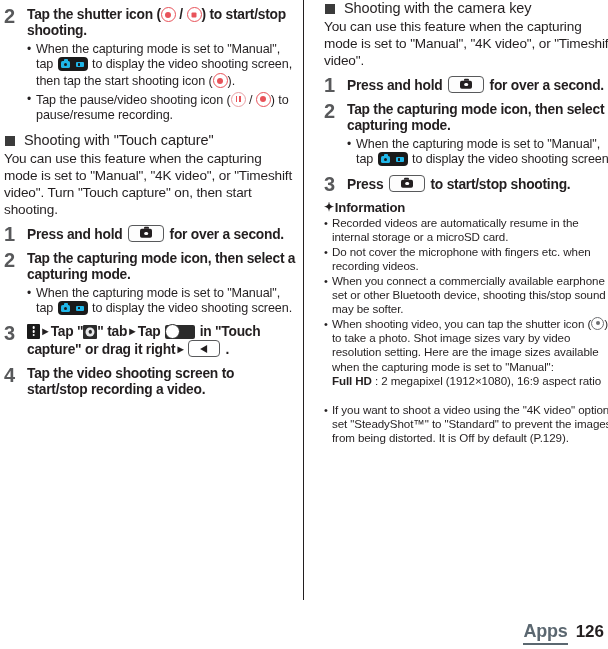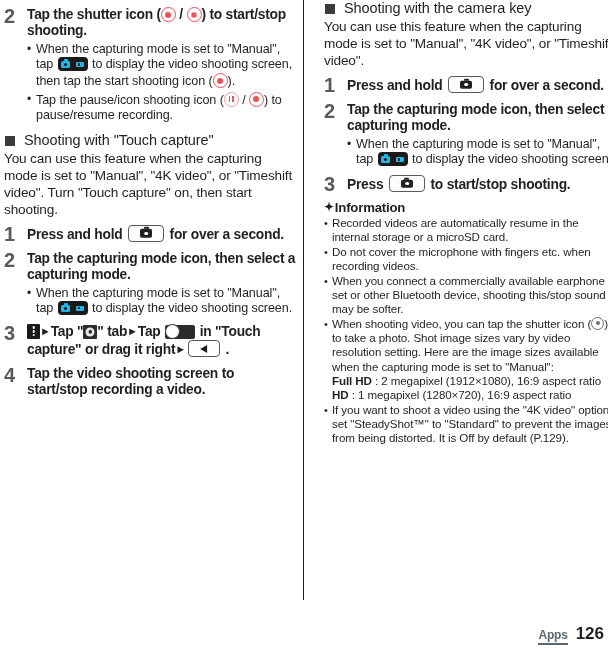--- a/index.html
+++ b/index.html
@@ -73,21 +73,21 @@
   .info-dot{flex:0 0 auto;width:8px;font-size:11px;line-height:14.2px;}
   .info-body{flex:1 1 auto;}
   .sz-label{font-weight:bold;}
 
   
   .footer{
     position:absolute;right:4px;bottom:4px;
     display:flex;align-items:baseline;
   }
   .footer-tag{
-    font-size:12px;font-weight:bold;color:#5b6770;
+    font-size:18px;font-weight:bold;color:#5b6770;
     border-bottom:2px solid #5b6770;padding-bottom:1px;margin-right:8px;
     letter-spacing:-0.2px;
     text-align:center;
   }
   .footer-page{font-size:17px;color:#231f20;font-weight:700;}
 
   
   .ico{display:inline-block;vertical-align:-3px;}
 
   
@@ -241,21 +241,21 @@
           <span>Tap the shutter icon (</span><span class="ico ico-shutter"></span><span> / </span><span class="ico ico-stop"></span><span>) to start/stop shooting.</span>
         </div>
 
         <div class="sub">
           <div class="sub-dot">•</div>
           <div class="sub-body"><span>When the capturing mode is set to "Manual", tap </span><span class="ico ico-modechip"><span class="cam"></span><span class="vid"></span></span><span> to display the video shooting screen, then tap the start shooting icon (</span><span class="ico ico-shutter"></span><span>).</span></div>
         </div>
 
         <div class="sub">
           <div class="sub-dot">•</div>
-          <div class="sub-body"><span>Tap the pause/icon shooting icon (</span><span class="ico ico-pause"></span><span> / </span><span class="ico ico-shutter"></span><span>) to pause/resume recording.</span></div>
+          <div class="sub-body"><span>Tap the pause/video shooting icon (</span><span class="ico ico-pause"></span><span> / </span><span class="ico ico-shutter"></span><span>) to pause/resume recording.</span></div>
         </div>
       </div>
     </div>
 
     <div class="sec-head" style="margin-top:8px;">
       <span class="sec-sq"></span>
       <span class="sec-text">Shooting with "Touch capture"</span>
     </div>
     <div class="para">You can use this feature when the capturing mode is set to "Manual", "4K video", or "Timeshift video". Turn "Touch capture" on, then start shooting.</div>
 
@@ -341,21 +341,21 @@
         <span class="info-body">Do not cover the microphone with fingers etc. when recording videos.</span>
       </li>
       <li class="info-item">
         <span class="info-dot">•</span>
         <span class="info-body">When you connect a commercially available earphone set or other Bluetooth device, shooting this/stop sound may be softer.</span>
       </li>
       <li class="info-item">
         <span class="info-dot">•</span>
         <span class="info-body"><span>When shooting video, you can tap the shutter icon (</span><span class="ico ico-shutter-grey"></span><span>) to take a photo. Shot image sizes vary by video resolution setting. Here are the image sizes available when the capturing mode is set to "Manual":</span><br>
           <span><span class="sz-label">Full HD</span><span> : 2 megapixel (1912×1080), 16:9 aspect ratio</span></span><br>
-          <span><span class="sz-label">HD</span><span> : 1 megapixel (1280×720), 16:9 aspect ratio</span></span><br>
+          <br>
         </span>
       </li>
       <li class="info-item">
         <span class="info-dot">•</span>
         <span class="info-body">If you want to shoot a video using the "4K video" option, set "SteadyShot™" to "Standard" to prevent the images from being distorted. It is Off by default (P.129).</span>
       </li>
     </ul>
 
   </div>
 

